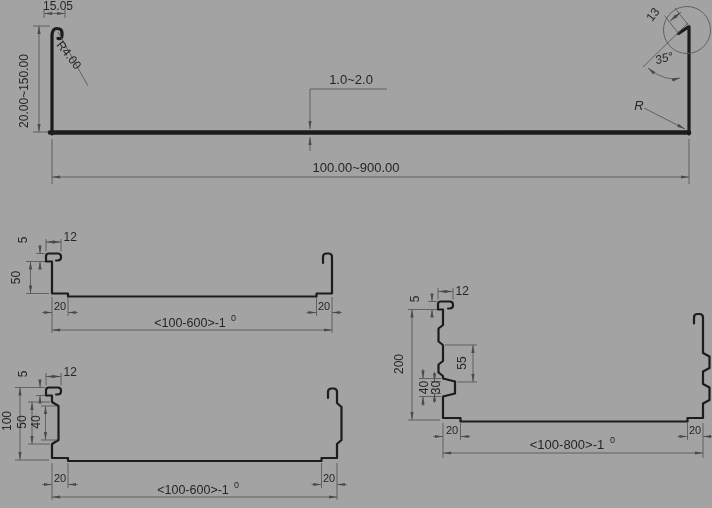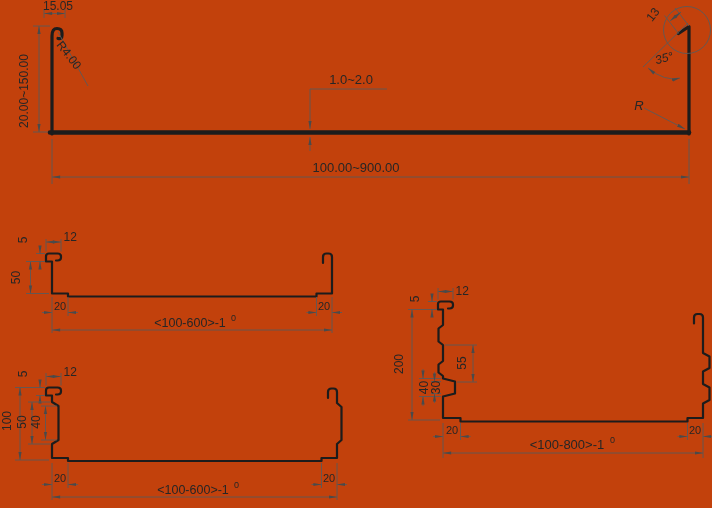--- a/index.html
+++ b/index.html
@@ -1,16 +1,16 @@
 <!DOCTYPE html>
 <html><head>
 <meta charset="utf-8">
 <style>
   html,body{margin:0;padding:0;background:#ffffff;}
-  .stage{position:relative;width:712px;height:508px;background:#c2410c;overflow:hidden;}
+  .stage{position:relative;width:712px;height:508px;background:#a3a3a3;overflow:hidden;}
   svg{display:block;}
   svg text{font-family:"Liberation Sans","DejaVu Sans",sans-serif;fill:#262626;}
   .profile{fill:none;stroke:#1c1c1c;stroke-linejoin:round;stroke-linecap:round;}
   .pw-a{stroke-width:3.2;}
   .pw-plate{stroke-width:4.6;}
   .pw-b{stroke-width:2.2;}
   .dim{fill:none;stroke:#5a5a5a;stroke-width:0.9;}
   .thin{fill:none;stroke:#5a5a5a;stroke-width:0.9;}
   .t12{font-size:12px;}
   .t11{font-size:11px;}

